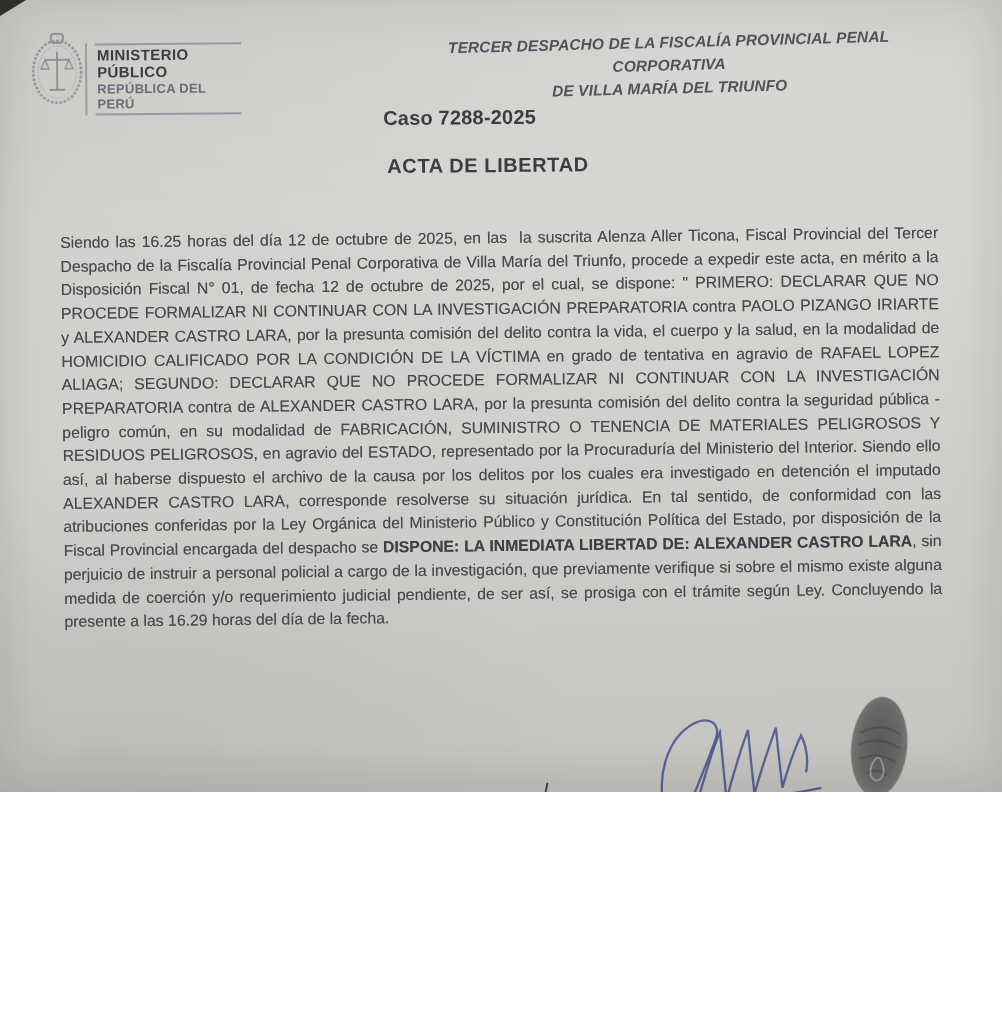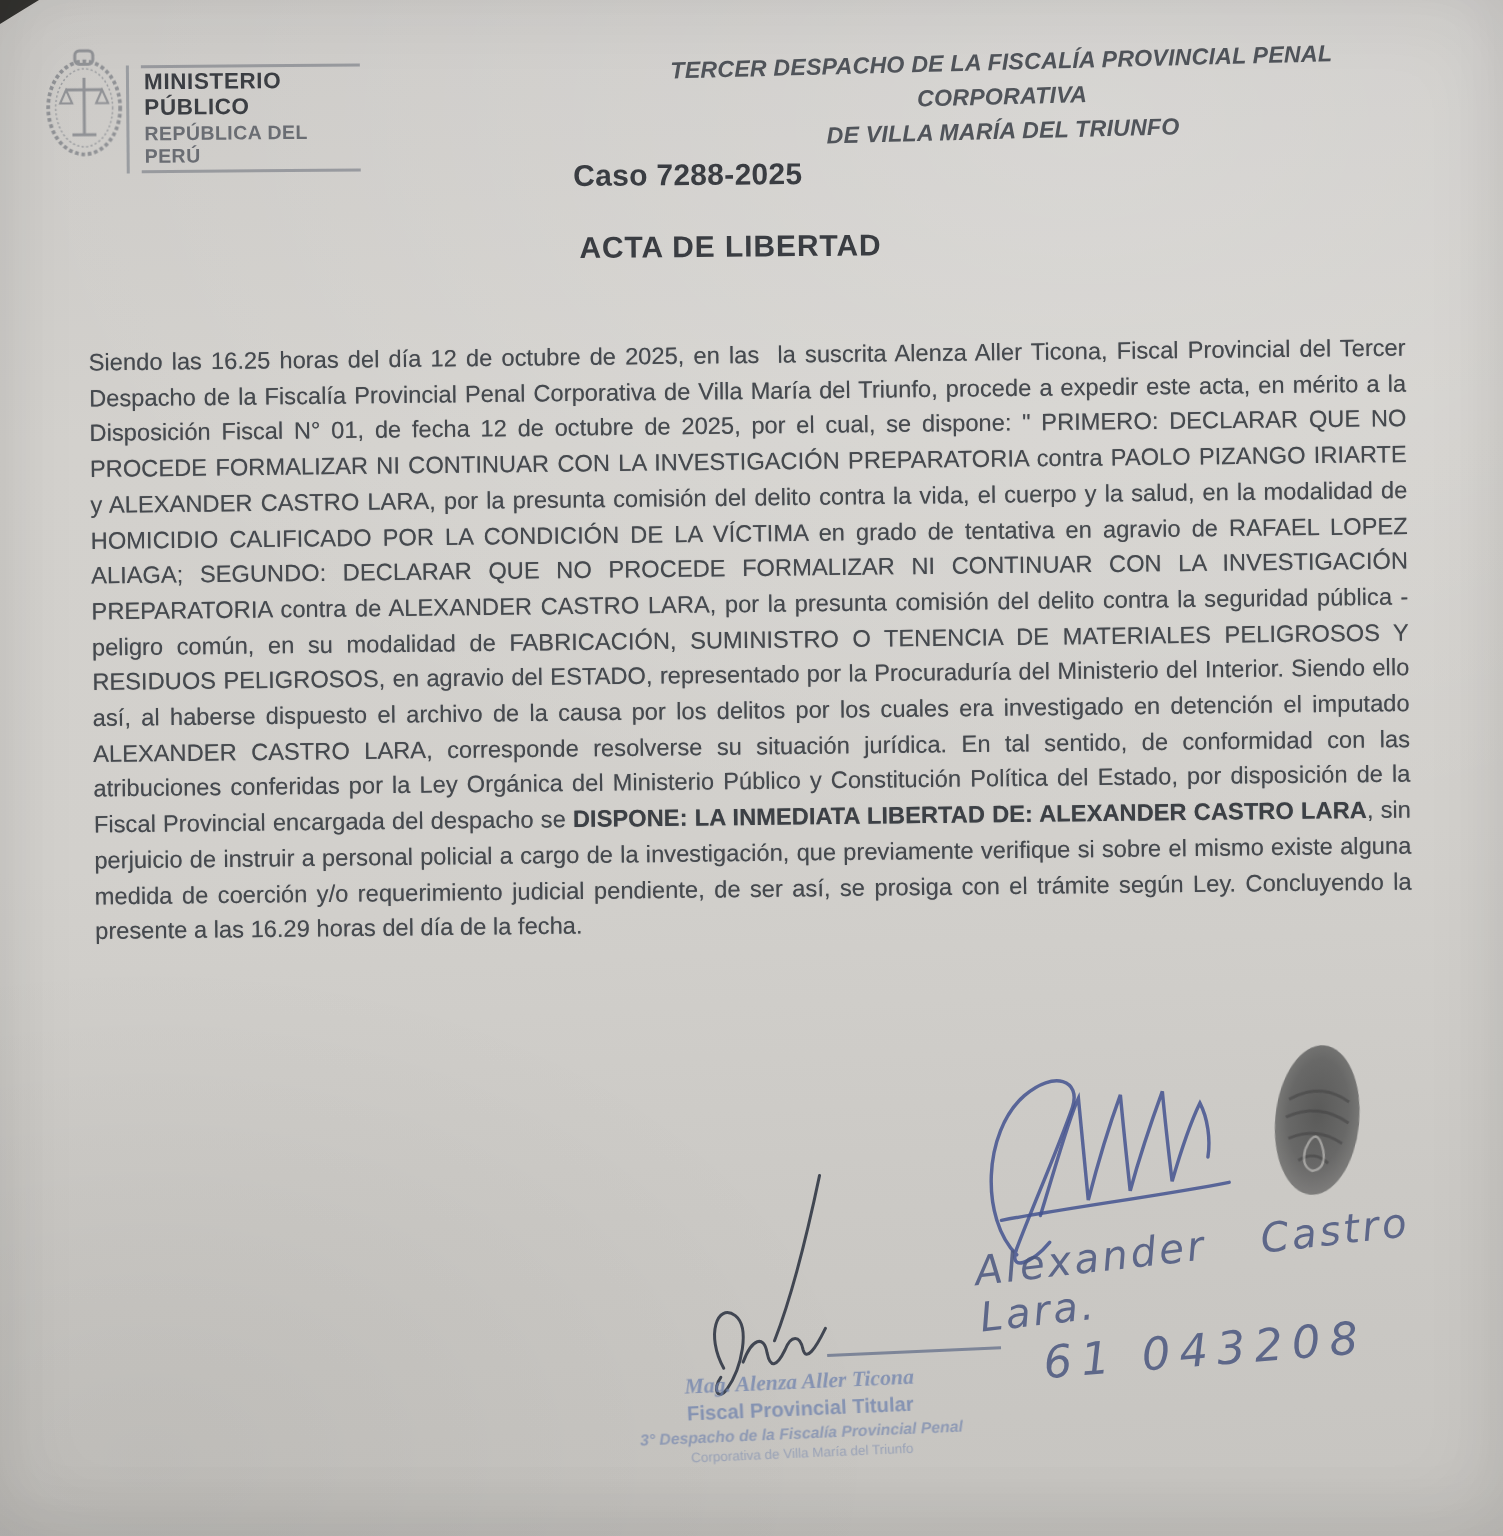--- a/index.html
+++ b/index.html
@@ -3,21 +3,21 @@
 <meta charset="utf-8">
 <style>
   :root{
     --paper:#d0cecb; --text:#45494e; --head:#3a3d42; --muted:#565a60;
     --ink-blue:#44538f; --ink-dark:#2d3442; --stamp-blue:#6f82ad;
   }
   *{margin:0;padding:0;box-sizing:border-box;}
   html,body{width:1002px;height:1024px;}
   body{font-family:"Liberation Sans",sans-serif;overflow:hidden;}
   .page{
-    position:relative;width:1002px;height:1024px;overflow:hidden;
+    position:relative;width:1002px;height:792px;overflow:hidden;
     background:
       radial-gradient(120% 80% at 72% 8%, rgba(255,255,255,.20), rgba(255,255,255,0) 60%),
       radial-gradient(90% 60% at 10% 95%, rgba(0,0,0,.05), rgba(0,0,0,0) 55%),
       linear-gradient(178deg,#cbc9c6 0%,#d3d1cd 28%,#d2d0cc 55%,#cbc9c5 78%,#c6c4c0 100%);
   }
   .page::after{content:"";position:absolute;inset:0;pointer-events:none;
     box-shadow:inset 0 0 60px rgba(0,0,0,.07), inset 0 -18px 40px rgba(0,0,0,.05);}
   .corner-tl{position:absolute;left:0;top:0;width:26px;height:16px;background:#23221f;
     clip-path:polygon(0 0,100% 0,55% 45%,0 100%);opacity:.9;}
   .sheet{position:absolute;inset:0;transform:rotate(-.5deg);}

